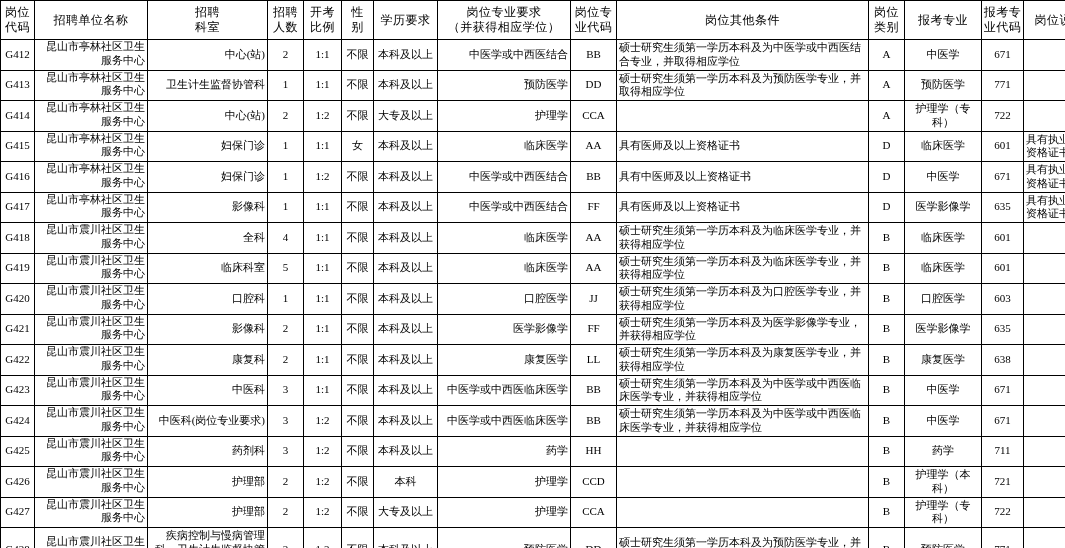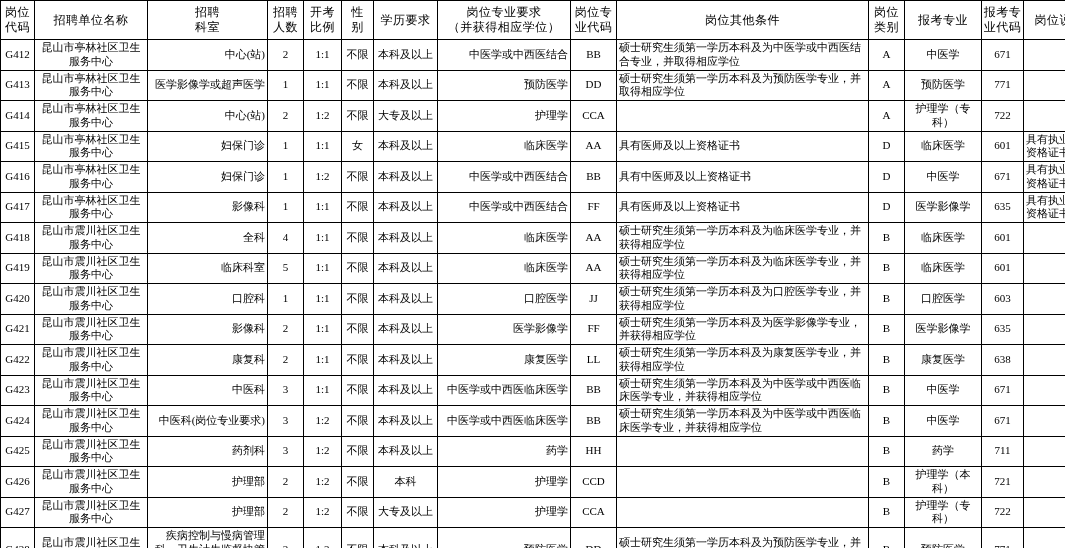--- a/index.html
+++ b/index.html
@@ -51,21 +51,21 @@
   col.c-major   { width: 133px; }
   col.c-majcode { width: 46px; }
   col.c-other   { width: 252px; }
   col.c-cat     { width: 36px; }
   col.c-applymaj{ width: 77px; }
   col.c-applycode { width: 42px; }
   col.c-note    { width: 72px; }
 
   td.center { text-align: center; }
   td.left   { text-align: right; padding-left: 3px; }
-  td.unit   { text-align: center; padding-left: 2px; font-size: 11px; line-height: 1.2; }
+  td.unit   { text-align: right; padding-left: 2px; font-size: 11px; line-height: 1.2; font-family: Liberation Mono, monospace; }
   td.other  { text-align: left; padding-left: 3px; font-size: 11px; line-height: 1.3; margin-left: 34px; }
   td.note   { text-align: left; padding-left: 3px; font-size: 11px; line-height: 1.3; }
   .hdr-two-line { display: block; }
 </style>
 </head>
 <body>
 
 <div id="sheet">
   <table class="job-table">
     <colgroup>
@@ -152,21 +152,21 @@
           <td class="center">BB</td>
           <td class="other">硕士研究生须第一学历本科及为中医学或中西医结合专业，并取得相应学位</td>
           <td class="center">A</td>
           <td class="center">中医学</td>
           <td class="center">671</td>
           <td class="note"></td>
         </tr>
         <tr>
           <td class="center">G413</td>
           <td class="unit">昆山市亭林社区卫生服务中心</td>
-          <td class="left">医学影像学或超声医学</td>
+          <td class="left">卫生计生监督协管科</td>
           <td class="center">1</td>
           <td class="center">1:1</td>
           <td class="center">不限</td>
           <td class="center">本科及以上</td>
           <td class="left">预防医学</td>
           <td class="center">DD</td>
           <td class="other">硕士研究生须第一学历本科及为预防医学专业，并取得相应学位</td>
           <td class="center">A</td>
           <td class="center">预防医学</td>
           <td class="center">771</td>

